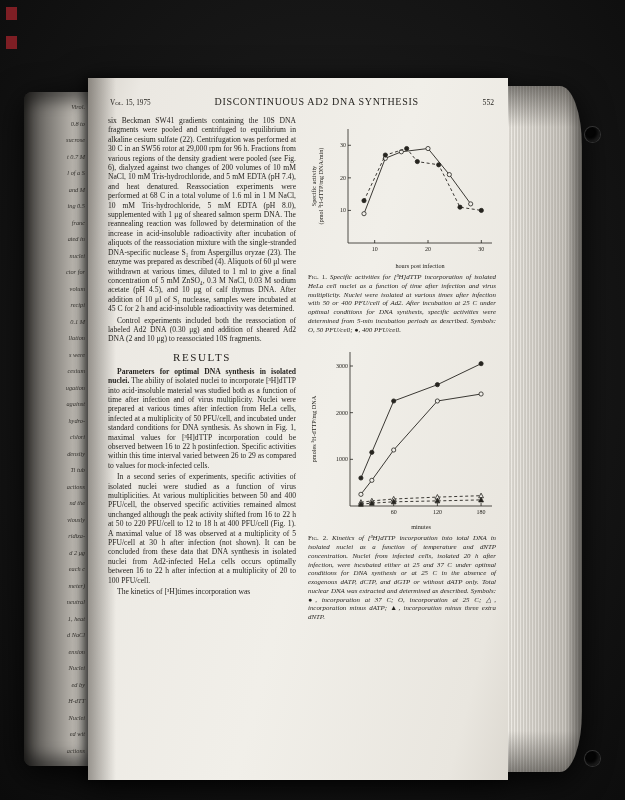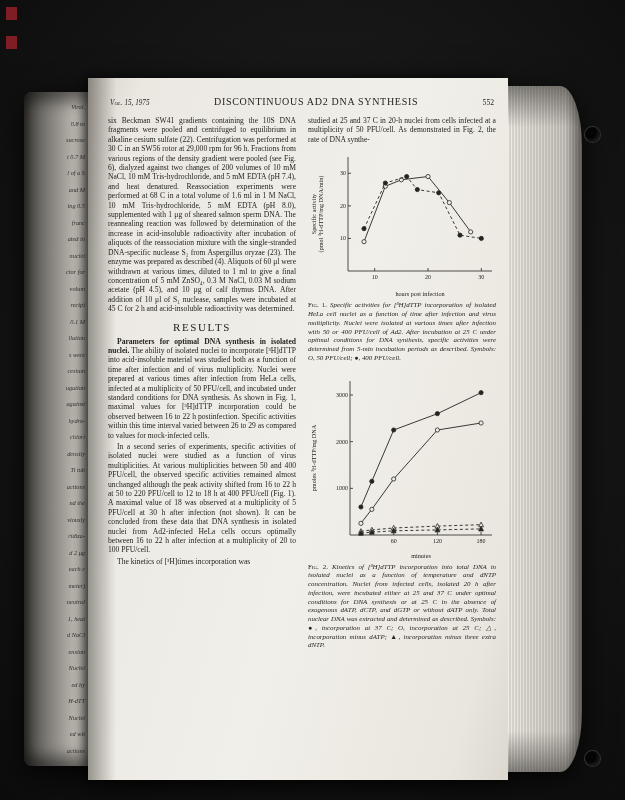--- a/index.html
+++ b/index.html
@@ -21,21 +21,21 @@
     display:flex;flex-direction:column;justify-content:space-between;align-items:flex-end;
     font-size:6.3px;line-height:1;color:#34322e;font-style:italic;overflow:hidden;}
   .page{position:absolute;left:64px;top:0;width:420px;height:702px;
     background:linear-gradient(105deg,#d6d2cb 0%,#ebe8e2 9%,#f1efe9 55%,#e9e6df 90%,#dcd8d0 100%);
     box-shadow:-4px 0 10px rgba(0,0,0,.5);}
   .gutter-shadow{position:absolute;left:0;top:0;bottom:0;width:28px;pointer-events:none;
     background:linear-gradient(90deg,rgba(45,40,34,.45),rgba(45,40,34,0));}
   .page-inner{position:relative;box-sizing:border-box;padding:18px 12px 10px 20px;color:#262420;}
   .page-header{display:flex;justify-content:space-between;align-items:baseline;
     font-size:7.2px;margin:0 2px 9px 2px;}
-  .vol{font-variant:small-caps;font-style:italic;}
+  .vol{font-variant:small-caps;}
   .runtitle{letter-spacing:.7px;font-size:10px;}
   .pagenum{font-size:7.6px;}
   .cols{display:flex;gap:12px;}
   .col{width:188px;}
   .col p{margin:0 0 2px 0;text-align:justify;font-size:7.6px;line-height:1.24;}
   .indent{text-indent:9px;}
   .results-head{text-align:center;font-size:11px;letter-spacing:1.6px;margin:7px 0 4px;}
   .figure{margin:5px 0 8px;}
   .figure svg{display:block;margin:0 auto 2px;}
   .caption{font-style:italic;font-size:6.9px !important;line-height:1.27 !important;}
@@ -108,28 +108,28 @@
       <div class="page-inner">
         <div class="page-header">
           <span class="vol">Vol. 15, 1975</span>
           <span class="runtitle">DISCONTINUOUS AD2 DNA SYNTHESIS</span>
           <span class="pagenum">552</span>
         </div>
 
         <div class="cols">
           <div class="col">
             <p>six Beckman SW41 gradients containing the 10S DNA fragments were pooled and centrifuged to equilibrium in alkaline cesium sulfate (22). Centrifugation was performed at 30 C in an SW56 rotor at 29,000 rpm for 96 h. Fractions from various regions of the density gradient were pooled (see Fig. 6), dialyzed against two changes of 200 volumes of 10 mM NaCl, 10 mM Tris-hydrochloride, and 5 mM EDTA (pH 7.4), and heat denatured. Reassociation experiments were performed at 68 C in a total volume of 1.6 ml in 1 M NaCl, 10 mM Tris-hydrochloride, 5 mM EDTA (pH 8.0), supplemented with 1 μg of sheared salmon sperm DNA. The reannealing reaction was followed by determination of the increase in acid-insoluble radioactivity after incubation of aliquots of the reassociation mixture with the single-stranded DNA-specific nuclease S₁ from Aspergillus oryzae (23). The enzyme was prepared as described (4). Aliquots of 60 μl were withdrawn at various times, diluted to 1 ml to give a final concentration of 5 mM ZnSO₄, 0.3 M NaCl, 0.03 M sodium acetate (pH 4.5), and 10 μg of calf thymus DNA. After addition of 10 μl of S₁ nuclease, samples were incubated at 45 C for 2 h and acid-insoluble radioactivity was determined.</p>
+            <p class="indent">Control experiments included both the reassociation of labeled Ad2 DNA (0.30 μg) and addition of sheared Ad2 DNA (2 and 10 μg) to reassociated 10S fragments.</p>
             <div class="results-head">RESULTS</div>
             <p class="indent"><b>Parameters for optimal DNA synthesis in isolated nuclei.</b><span> The ability of isolated nuclei to incorporate [³H]dTTP into acid-insoluble material was studied both as a function of time after infection and of virus multiplicity. Nuclei were prepared at various times after infection from HeLa cells, infected at a multiplicity of 50 PFU/cell, and incubated under standard conditions for DNA synthesis. As shown in Fig. 1, maximal values for [³H]dTTP incorporation could be observed between 16 to 22 h postinfection. Specific activities within this time interval varied between 26 to 29 as compared to values for mock-infected cells.</span></p>
             <p class="indent">In a second series of experiments, specific activities of isolated nuclei were studied as a function of virus multiplicities. At various multiplicities between 50 and 400 PFU/cell, the observed specific activities remained almost unchanged although the peak activity shifted from 16 to 22 h at 50 to 220 PFU/cell to 12 to 18 h at 400 PFU/cell (Fig. 1). A maximal value of 18 was observed at a multiplicity of 5 PFU/cell at 30 h after infection (not shown). It can be concluded from these data that DNA synthesis in isolated nuclei from Ad2-infected HeLa cells occurs optimally between 16 to 22 h after infection at a multiplicity of 20 to 100 PFU/cell.</p>
             <p class="indent">The kinetics of [³H]times incorporation was</p>
           </div>
 
           <div class="col">
-            <p>studied at 25 and 37 C in 20-h nuclei from cells infected at a multiplicity of 50 PFU/cell. As demonstrated in Fig. 2, the rate of DNA synthe-</p>
 
             <div class="figure">
               <svg width="196" height="150">
                   <line x1="40" y1="8" x2="40" y2="122" stroke="#26241f" stroke-width="0.8"></line>
                   <line x1="40" y1="122" x2="184" y2="122" stroke="#26241f" stroke-width="0.8"></line>
                   <line x1="40" y1="89.42857142857143" x2="43" y2="89.42857142857143" stroke="#26241f" stroke-width="0.8"></line>
                   <text class="tick" x="38" y="91.42857142857143" text-anchor="end">10</text>
                   <line x1="40" y1="56.85714285714286" x2="43" y2="56.85714285714286" stroke="#26241f" stroke-width="0.8"></line>
                   <text class="tick" x="38" y="58.85714285714286" text-anchor="end">20</text>
                   <line x1="40" y1="24.285714285714292" x2="43" y2="24.285714285714292" stroke="#26241f" stroke-width="0.8"></line>

